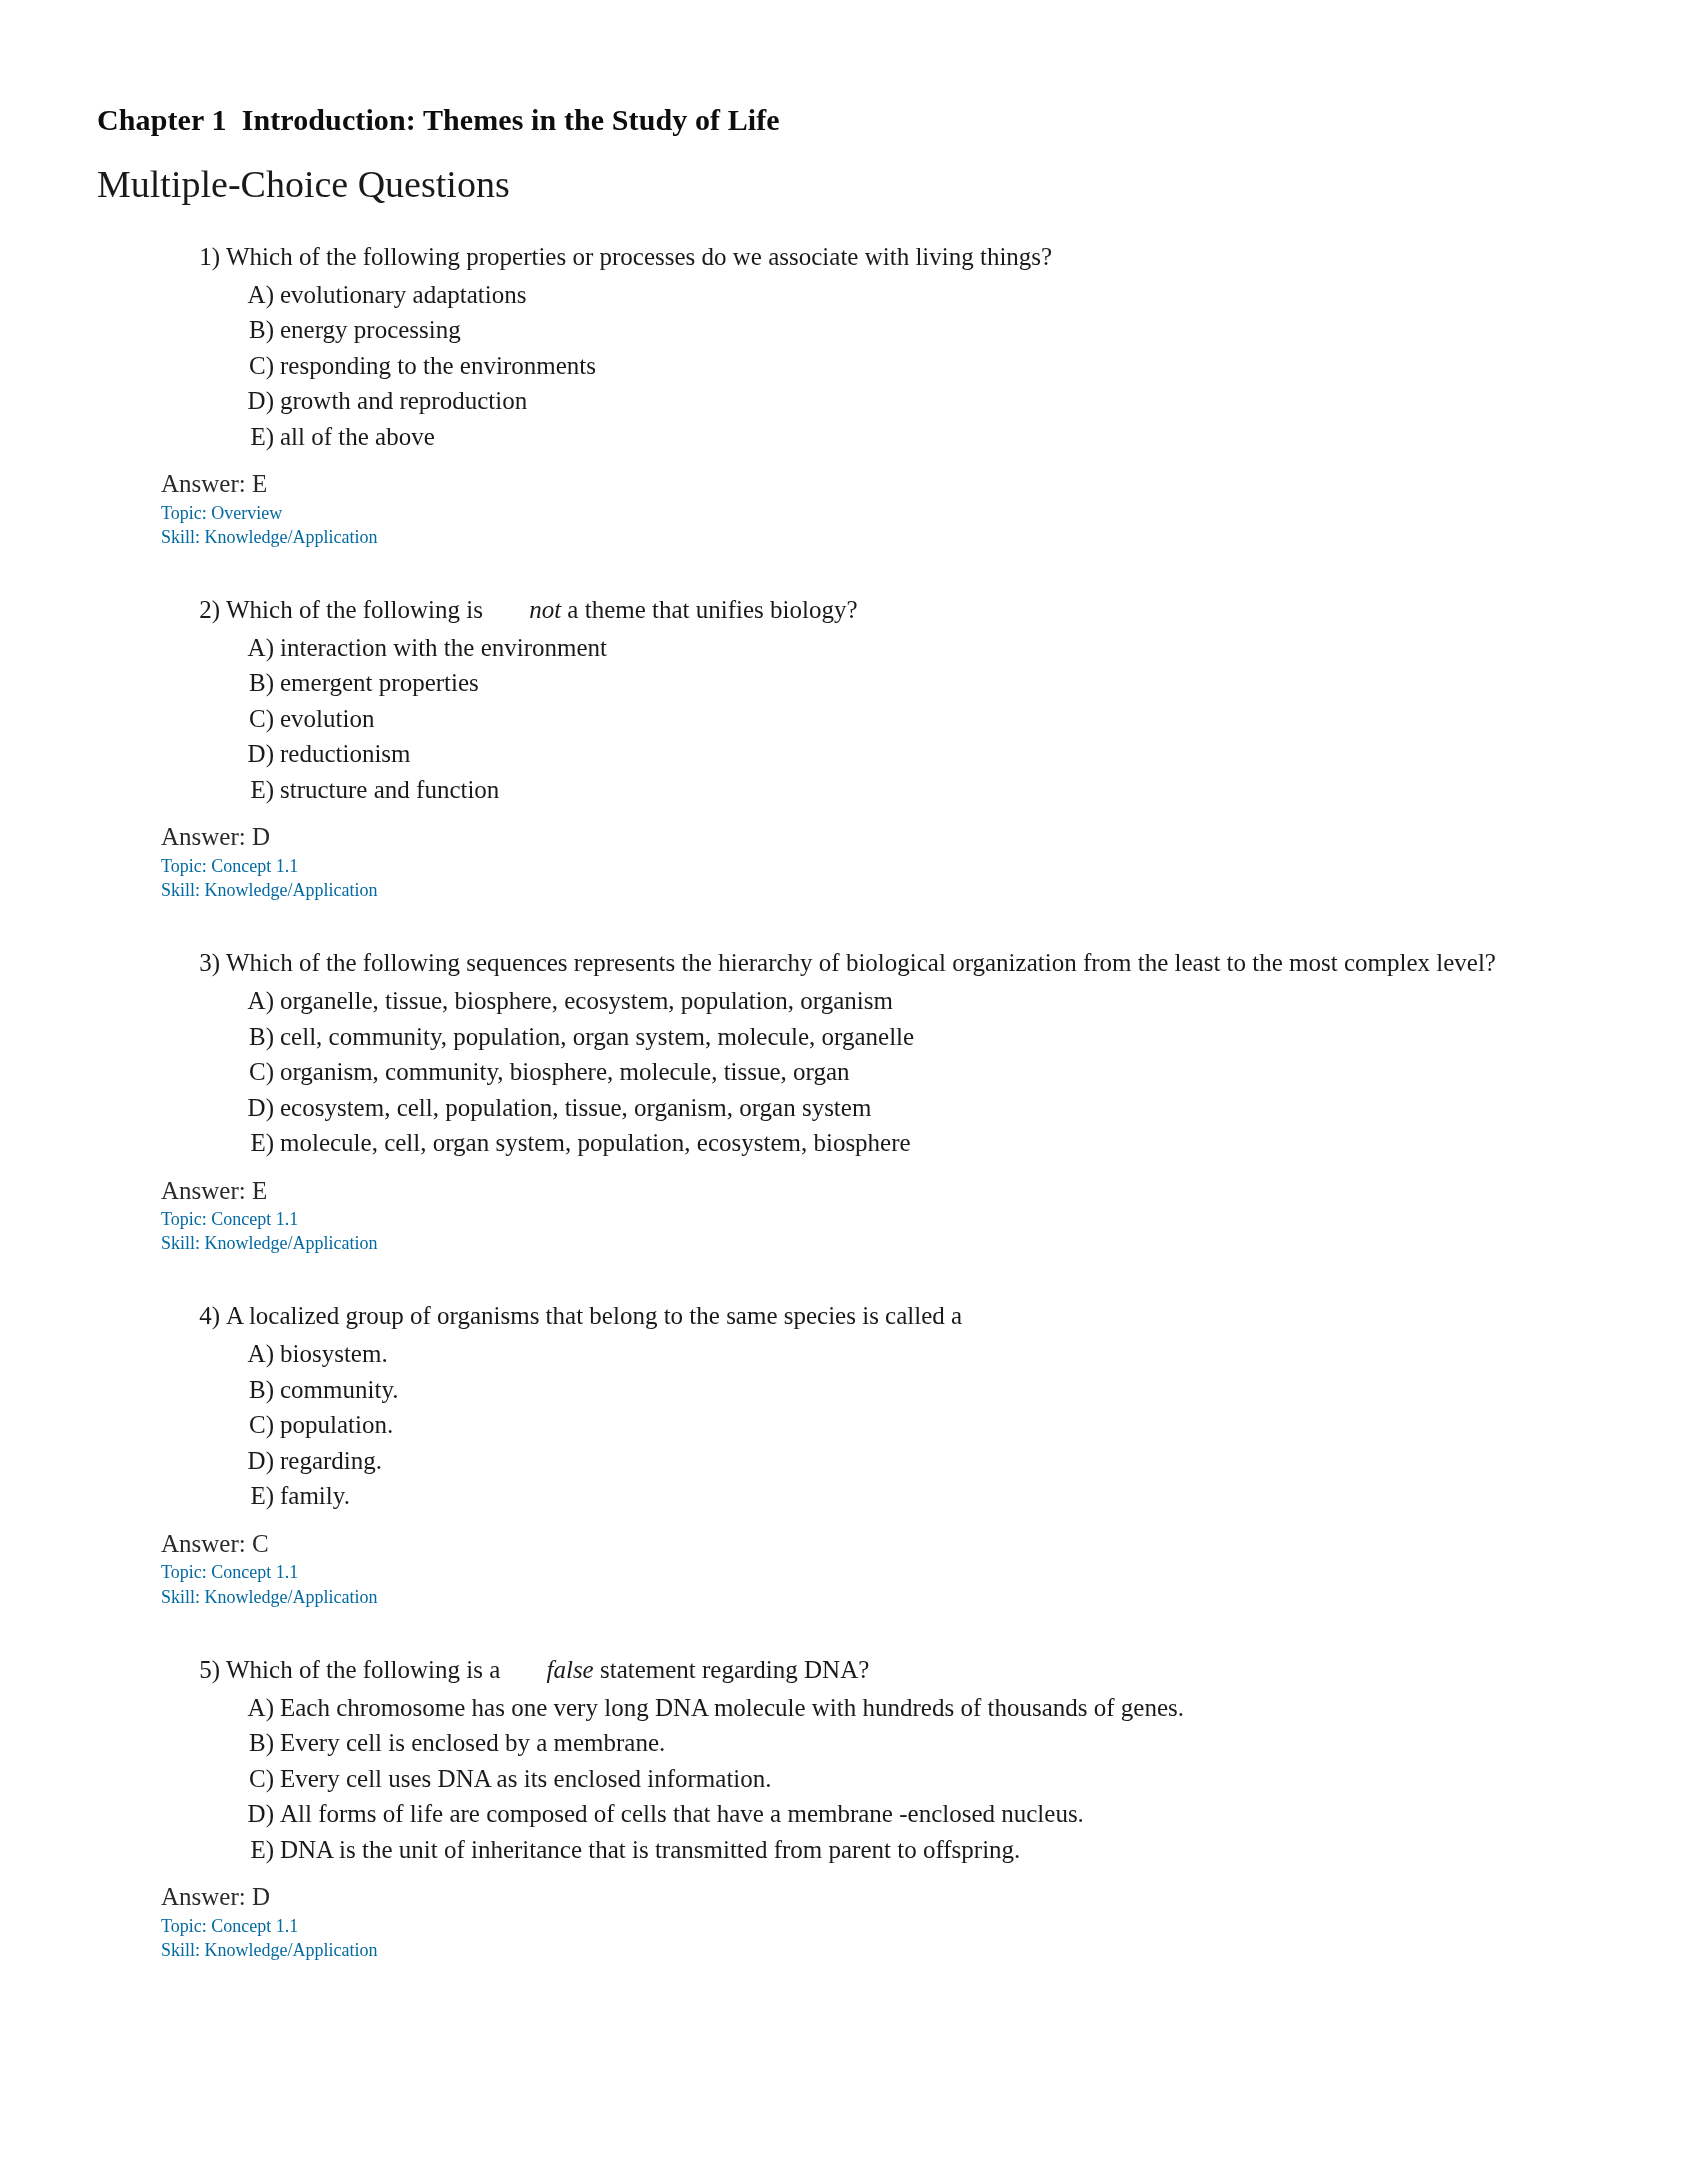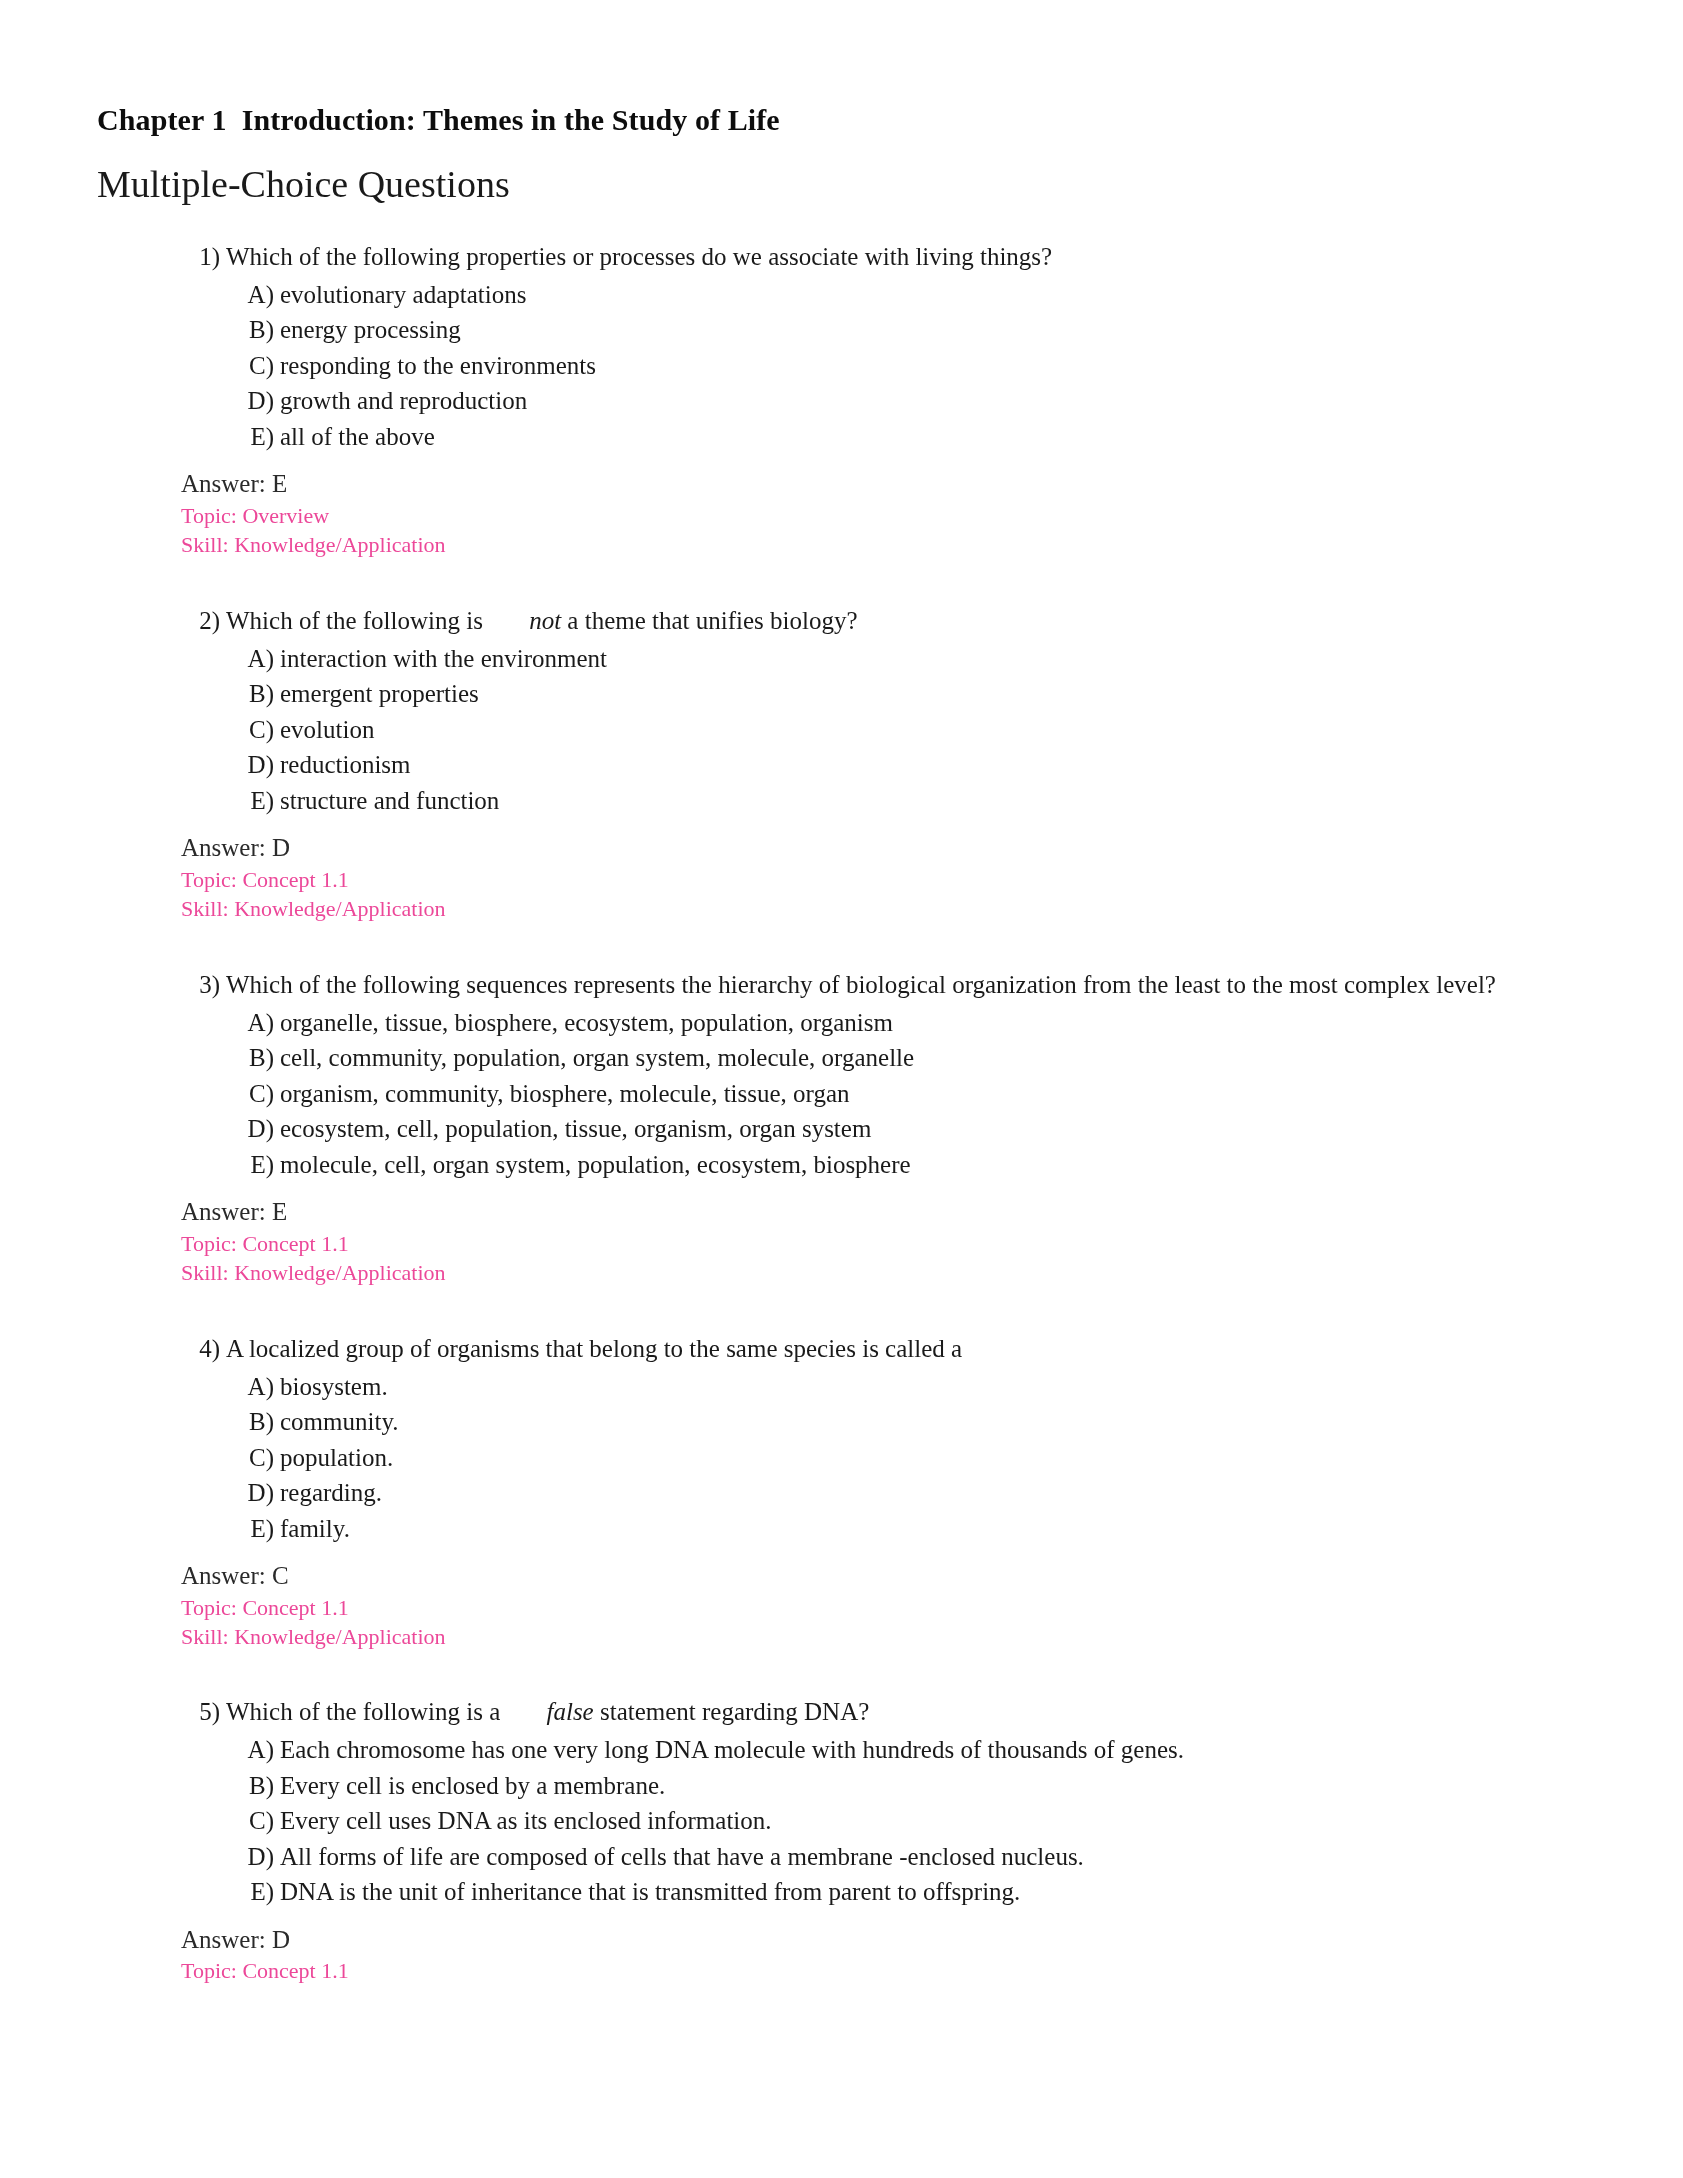--- a/index.html
+++ b/index.html
@@ -91,32 +91,32 @@
     position: absolute;
     left: -6px;
     top: 0;
     width: 34px;
     text-align: right;
     font-size: 25px;
   }
 
   
   .meta {
-    margin-left: 84px;      
+    margin-left: 64px;      
     margin-top: 14px;
   }
   .meta-answer {
     font-size: 25px;
     line-height: 1.3;
     color: #2a2a2a;
   }
   .meta-line {
-    font-size: 22px;
+    font-size: 18px;
     line-height: 1.34;
-    color: #ec4899;
+    color: #0369a1;
   }
 
   em.italic {
     font-style: italic;
     margin-left: 40px;
   }
 
   
   .footer {
     position: absolute;

